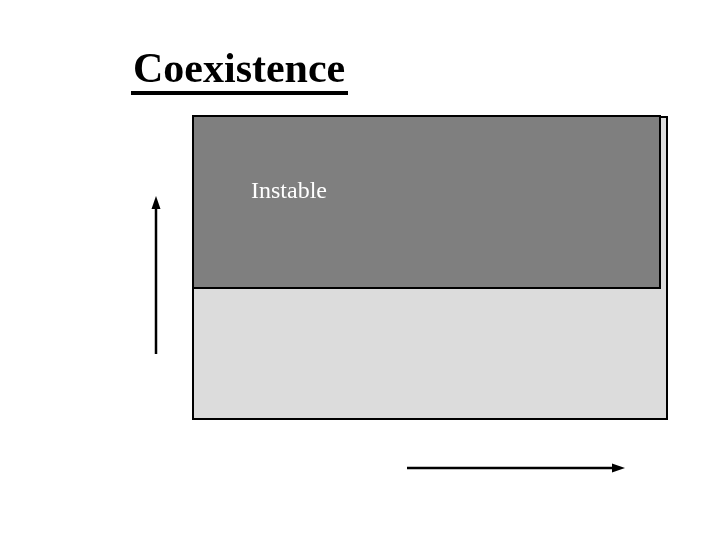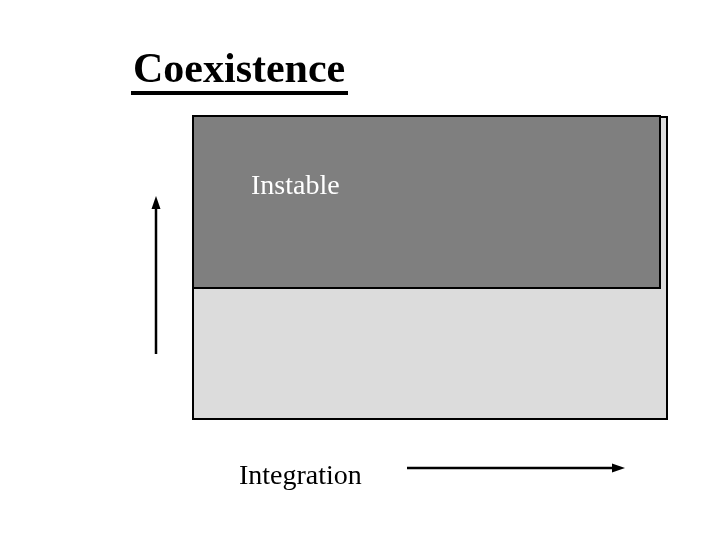--- a/index.html
+++ b/index.html
@@ -45,24 +45,25 @@
     width: 476px; height: 304px;
     background: var(--lower-fill);
   }
   .instable-box {
     left: 192px; top: 115px;
     width: 469px; height: 174px;
     background: var(--instable-fill);
   }
   .label {
     position: absolute;
-    font-size: 28px;
+    font-size: 24px;
     line-height: 1.0;
     color: var(--label-text);
     white-space: nowrap;
+    margin-top: 7px;
   }
   .instable-label {
     left: 251px; top: 171px;
     color: var(--instable-text);
   }
   .coercion-label { left: 36px; top: 241px; }
   .integration-label { left: 239px; top: 461px; }
   .arrow-svg { position: absolute; display: block; }
   .v-arrow { left: 147px; top: 196px; }
   .h-arrow { left: 407px; top: 459px; }
@@ -81,20 +82,19 @@
   <div class="box instable-box"></div>
 
   <div class="label instable-label">Instable</div>
 
 
   <svg class="arrow-svg v-arrow" width="18" height="160" viewBox="0 0 18 160">
     <line class="arrow-line" x1="9" y1="158" x2="9" y2="10"></line>
     <polygon class="arrow-head" points="9,0 4.5,13 13.5,13"></polygon>
   </svg>
 
-  <div class="label integration-label">Integration</div>
 
   <svg class="arrow-svg h-arrow" width="218" height="18" viewBox="0 0 218 18">
     <line class="arrow-line" x1="0" y1="9" x2="208" y2="9"></line>
     <polygon class="arrow-head" points="218,9 205,4.5 205,13.5"></polygon>
   </svg>
 
 </div>
 
 </body></html>

